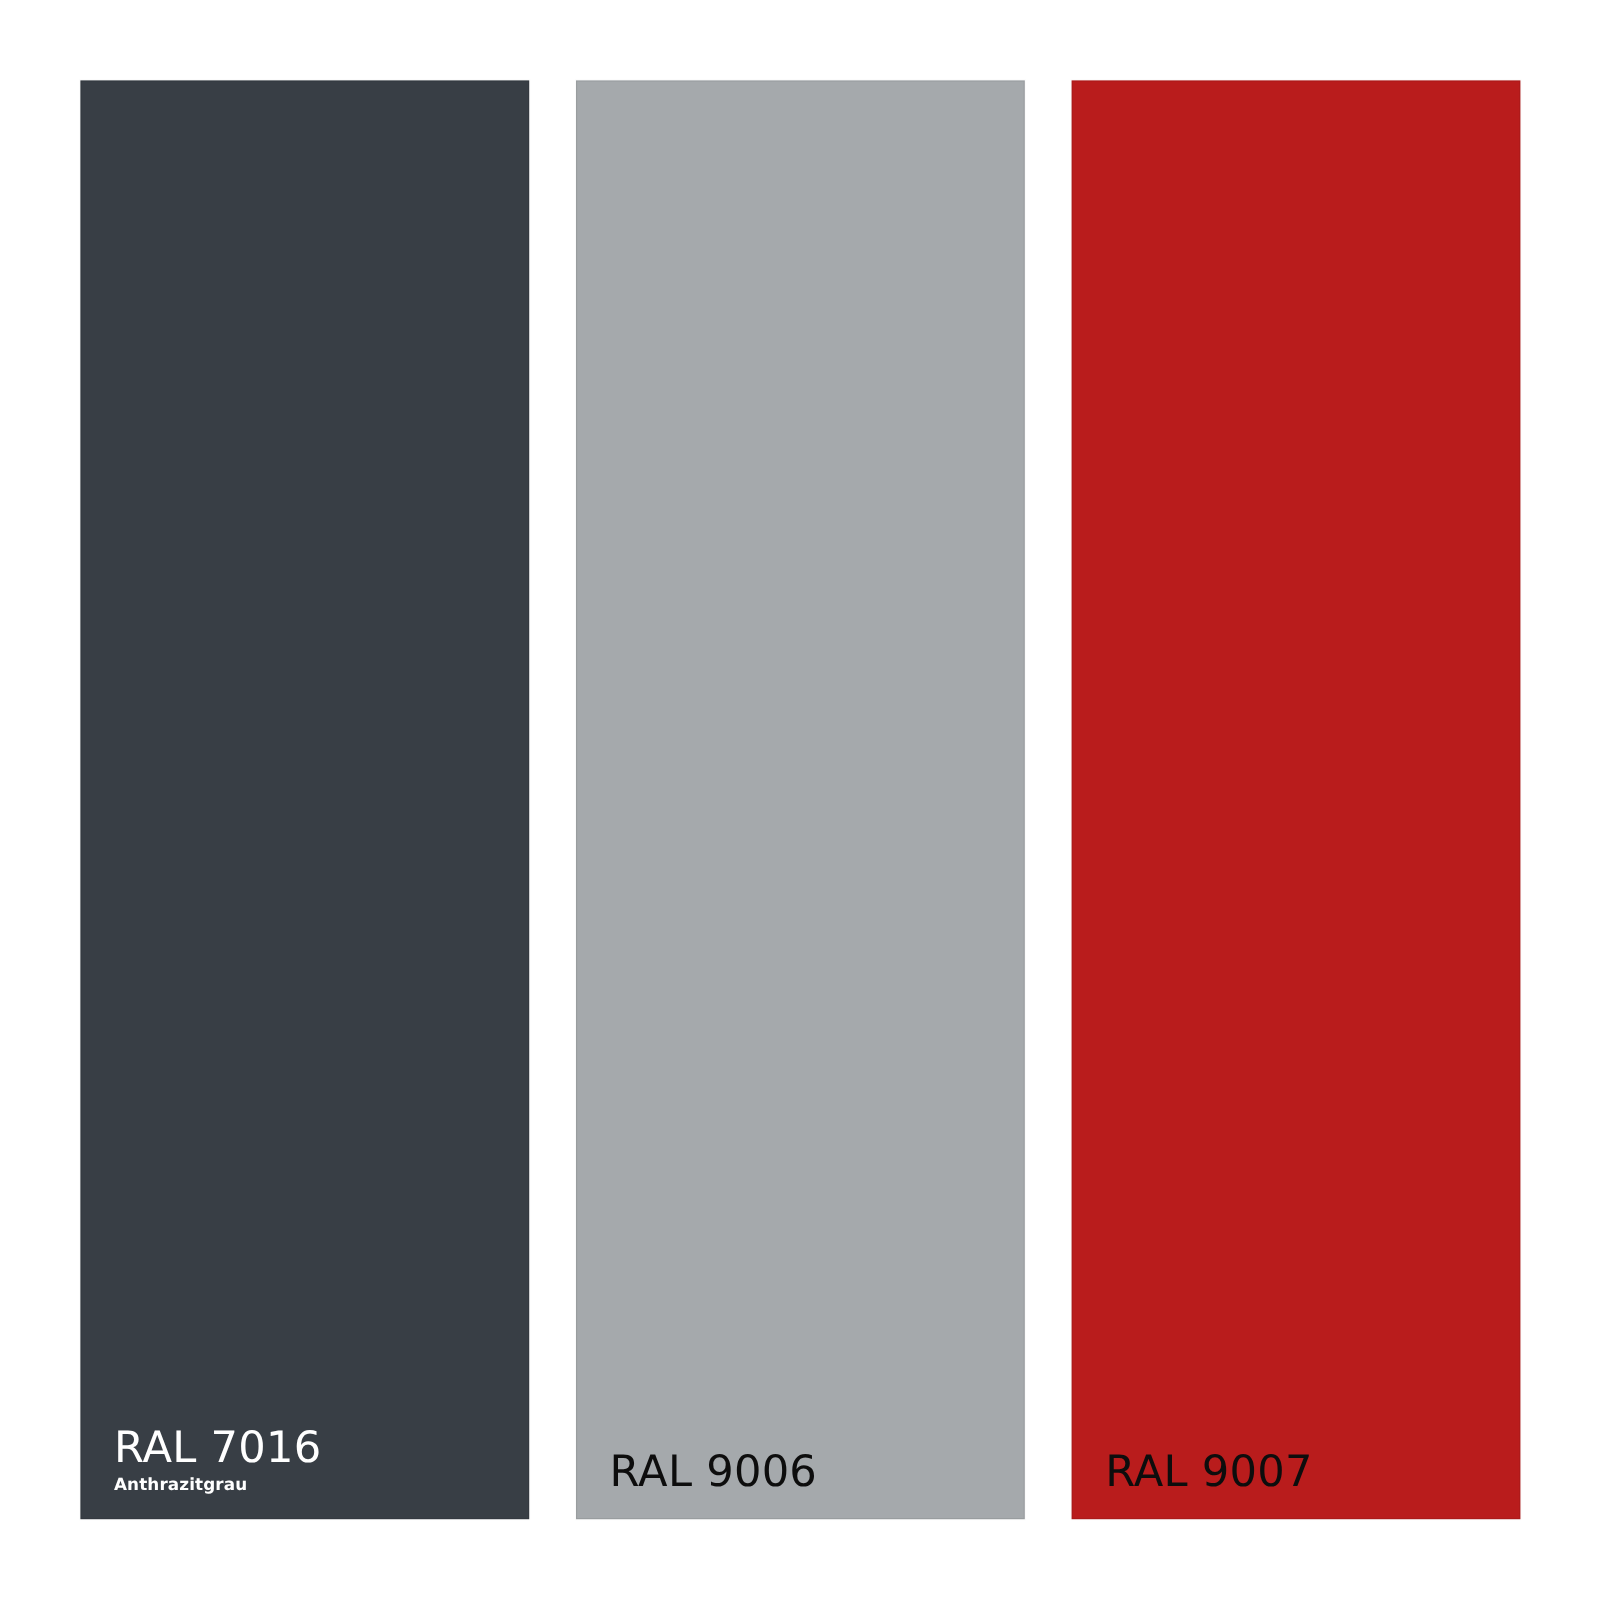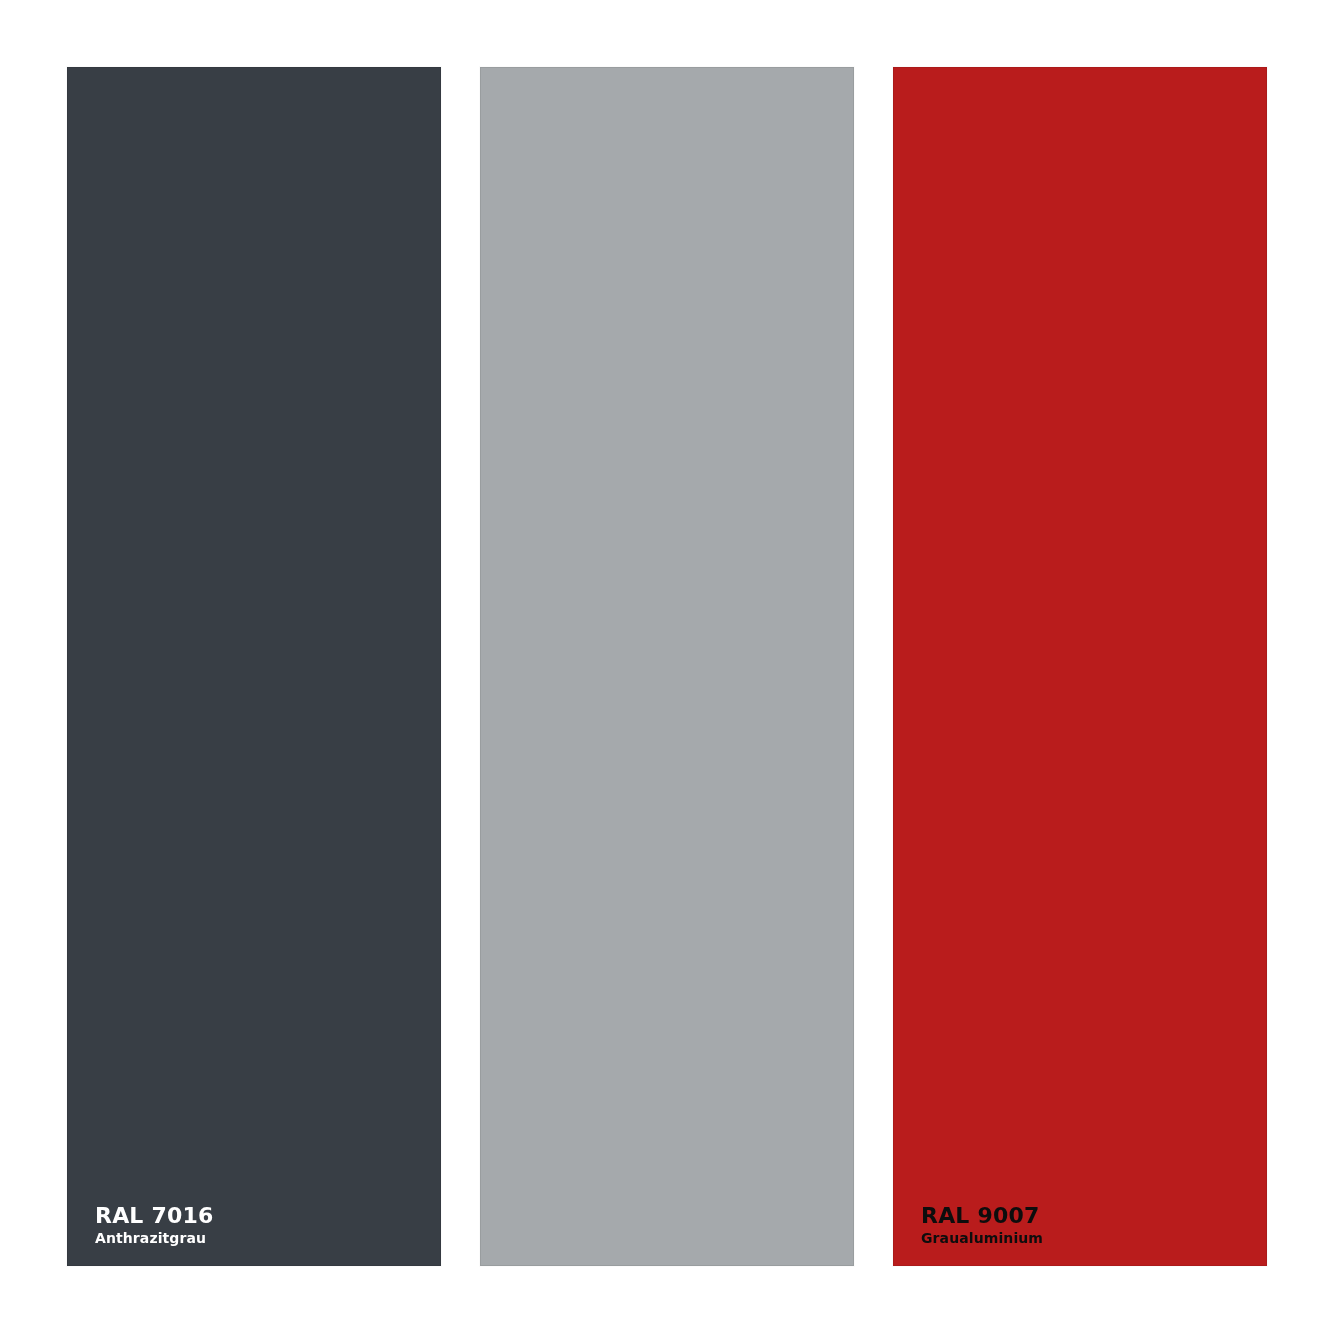--- a/index.html
+++ b/index.html
@@ -42,22 +42,22 @@
 
   .swatch-caption {
     position: absolute;
     left: 27px;
     bottom: 18px;
     right: 12px;
   }
 
   .swatch-code {
     display: block;
-    font-size: 22px;
-    font-weight: bold;
+    font-size: 36px;
+    font-weight: normal;
     line-height: 1.15;
     letter-spacing: 0.2px;
     white-space: nowrap;
   }
 
   .swatch-name {
     display: block;
     font-size: 14px;
     font-weight: bold;
     line-height: 1.3;
@@ -79,23 +79,23 @@
 
   <div class="swatch swatch-1 text-light" style="background-color: rgb(56, 62, 69);">
     <div class="swatch-caption">
       <span class="swatch-code">RAL 7016</span>
       <span class="swatch-name">Anthrazitgrau</span>
     </div>
   </div>
 
   <div class="swatch swatch-2 text-dark" style="background-color: rgb(165, 169, 172);">
     <div class="swatch-caption">
+      <span class="swatch-code">RAL 9006</span>
     </div>
   </div>
 
   <div class="swatch swatch-3 text-dark" style="background-color: #b91c1c;">
     <div class="swatch-caption">
       <span class="swatch-code">RAL 9007</span>
-      <span class="swatch-name">Graualuminium</span>
     </div>
   </div>
 
 </div>
 
 </body></html>

